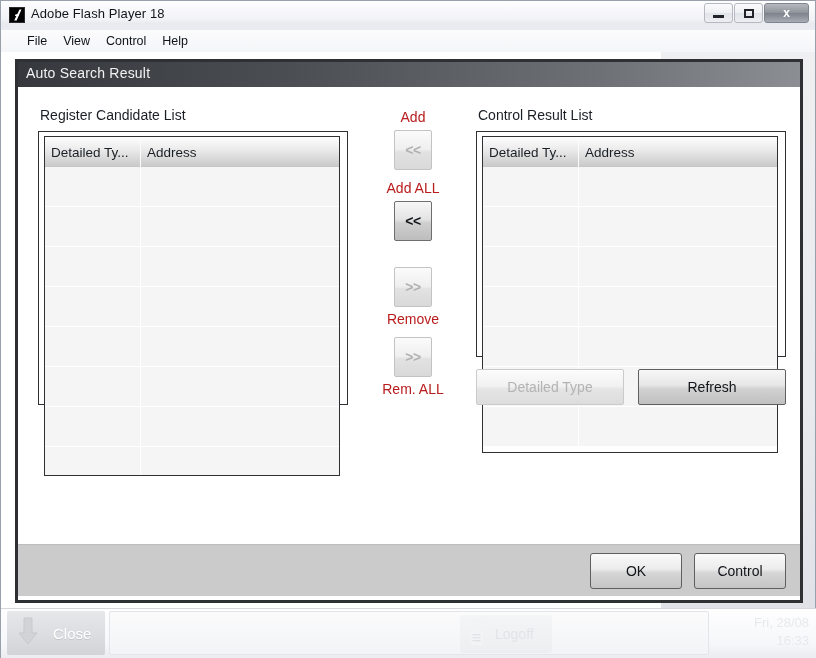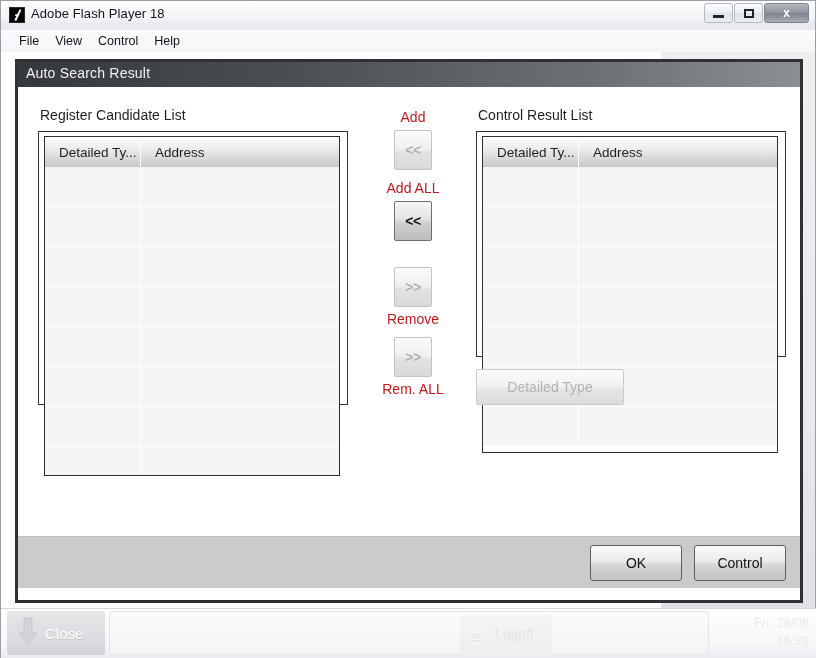--- a/index.html
+++ b/index.html
@@ -73,21 +73,21 @@
   .max-sq {
     width: 10px; height: 9px; border: 2px solid #20242a; box-sizing: border-box;
   }
 
   
   .menubar {
     position: absolute; left: 0; top: 29px;
     width: 100%; height: 22px;
     background: linear-gradient(to bottom, #fcfcfd 0%, #f4f5f8 100%);
     display: flex; align-items: center;
-    padding-left: 10px;
+    padding-left: 18px;
     box-sizing: border-box;
   }
   .menu-item {
     font-size: 12.5px; color: #101419;
     padding: 2px 8px;
     white-space: nowrap;
   }
 
   
   .stage {
@@ -114,21 +114,21 @@
     position: absolute; left: 8px; top: 3px;
     font-size: 14px; color: #f2f2f3;
     letter-spacing: 0.2px;
   }
   .dlg-body {
     position: absolute; left: 0; top: 25px;
     width: 100%; height: 461px;
     background: #ffffff;
   }
   .dlg-footer {
-    position: absolute; left: 0; bottom: 12px;
+    position: absolute; left: 0; bottom: 4px;
     width: 100%; height: 52px;
     background: #cbcbcb;
     border-top: 1px solid #bdbdbd;
     box-sizing: border-box;
     padding-left: 36px;
   }
 
   
   .panel-label {
     position: absolute;
@@ -150,21 +150,21 @@
     overflow: hidden;
   }
   .grid-head {
     display: flex;
     height: 30px;
     background: linear-gradient(to bottom, #fdfdfd 0%, #ececec 40%, #c9c9c9 98%, #b8b8b8 100%);
   }
   .grid-head .cell {
     font-size: 13.5px; color: #1b1f24;
     display: flex; align-items: center;
-    padding-left: 14px;
+    padding-left: 6px;
     box-sizing: border-box;
     overflow: hidden; white-space: nowrap;
   }
   .grid-head .cell.c1 { width: 96px; border-right: 1px solid #fbfbfb; }
   .grid-body { background: #f5f5f5; }
   .grid-row {
     display: flex;
     height: 40px;
     border-bottom: 1px solid #ffffff;
     box-sizing: border-box;
@@ -245,21 +245,21 @@
   }
   .sb-close {
     position: absolute; left: 6px; top: 2px;
     width: 98px; height: 44px;
     background: linear-gradient(to bottom, #e6e7e9 0%, #dddee1 50%, #d2d3d7 100%);
     border-radius: 2px;
     display: flex; align-items: center;
   }
   .sb-close .arrow { margin-left: 10px; }
   .sb-close .lbl {
-    font-size: 15px; color: #ffffff; margin-left: 6px;
+    font-size: 15px; color: #ffffff; margin-left: 14px;
     text-shadow: 0 1px 0 rgba(190,190,195,0.8);
   }
   .sb-mid {
     position: absolute; left: 108px; top: 2px;
     width: 600px; height: 44px;
     background: linear-gradient(to bottom, #fbfbfc 0%, #f3f4f6 100%);
     border: 1px solid #e3e5e9;
     border-radius: 2px;
     box-sizing: border-box;
   }
@@ -420,20 +420,21 @@
               </div>
               <div class="grid-row">
                 <div class="cell c1"></div>
                 <div class="cell c2"></div>
               </div>
             </div>
           </div>
         </div>
 
         <div class="wbtn2 disabled" style="left:458px; top:282px; width:148px; height:36px;">Detailed Type</div>
+        <div class="wbtn2 enabled" style="left:620px; top:282px; width:148px; height:36px;">Refresh</div>
 
       </div>
 
       <div class="dlg-footer">
         <div class="okbtn" style="left:572px; top:8px;">OK</div>
         <div class="okbtn" style="left:676px; top:8px;">Control</div>
       </div>
 
     </div>
   </div>

